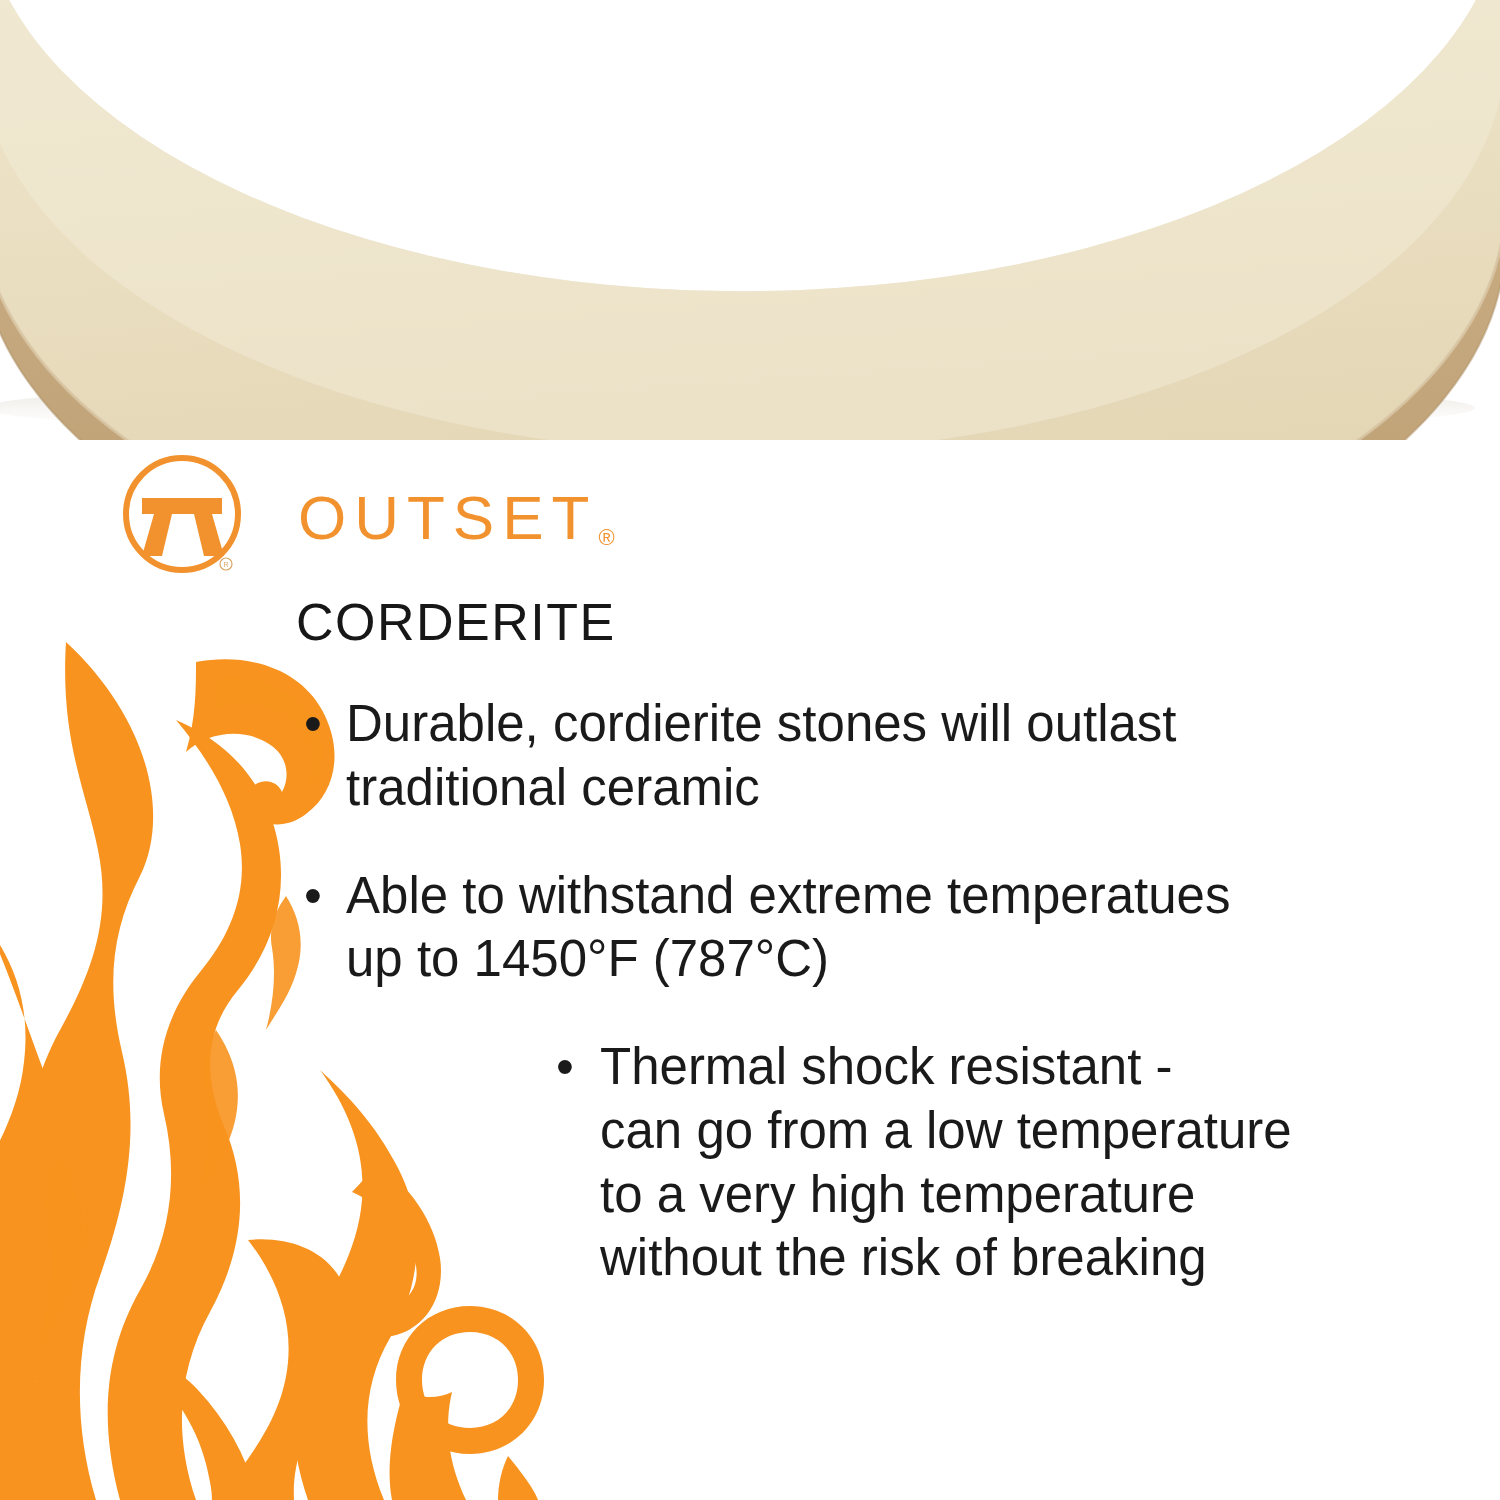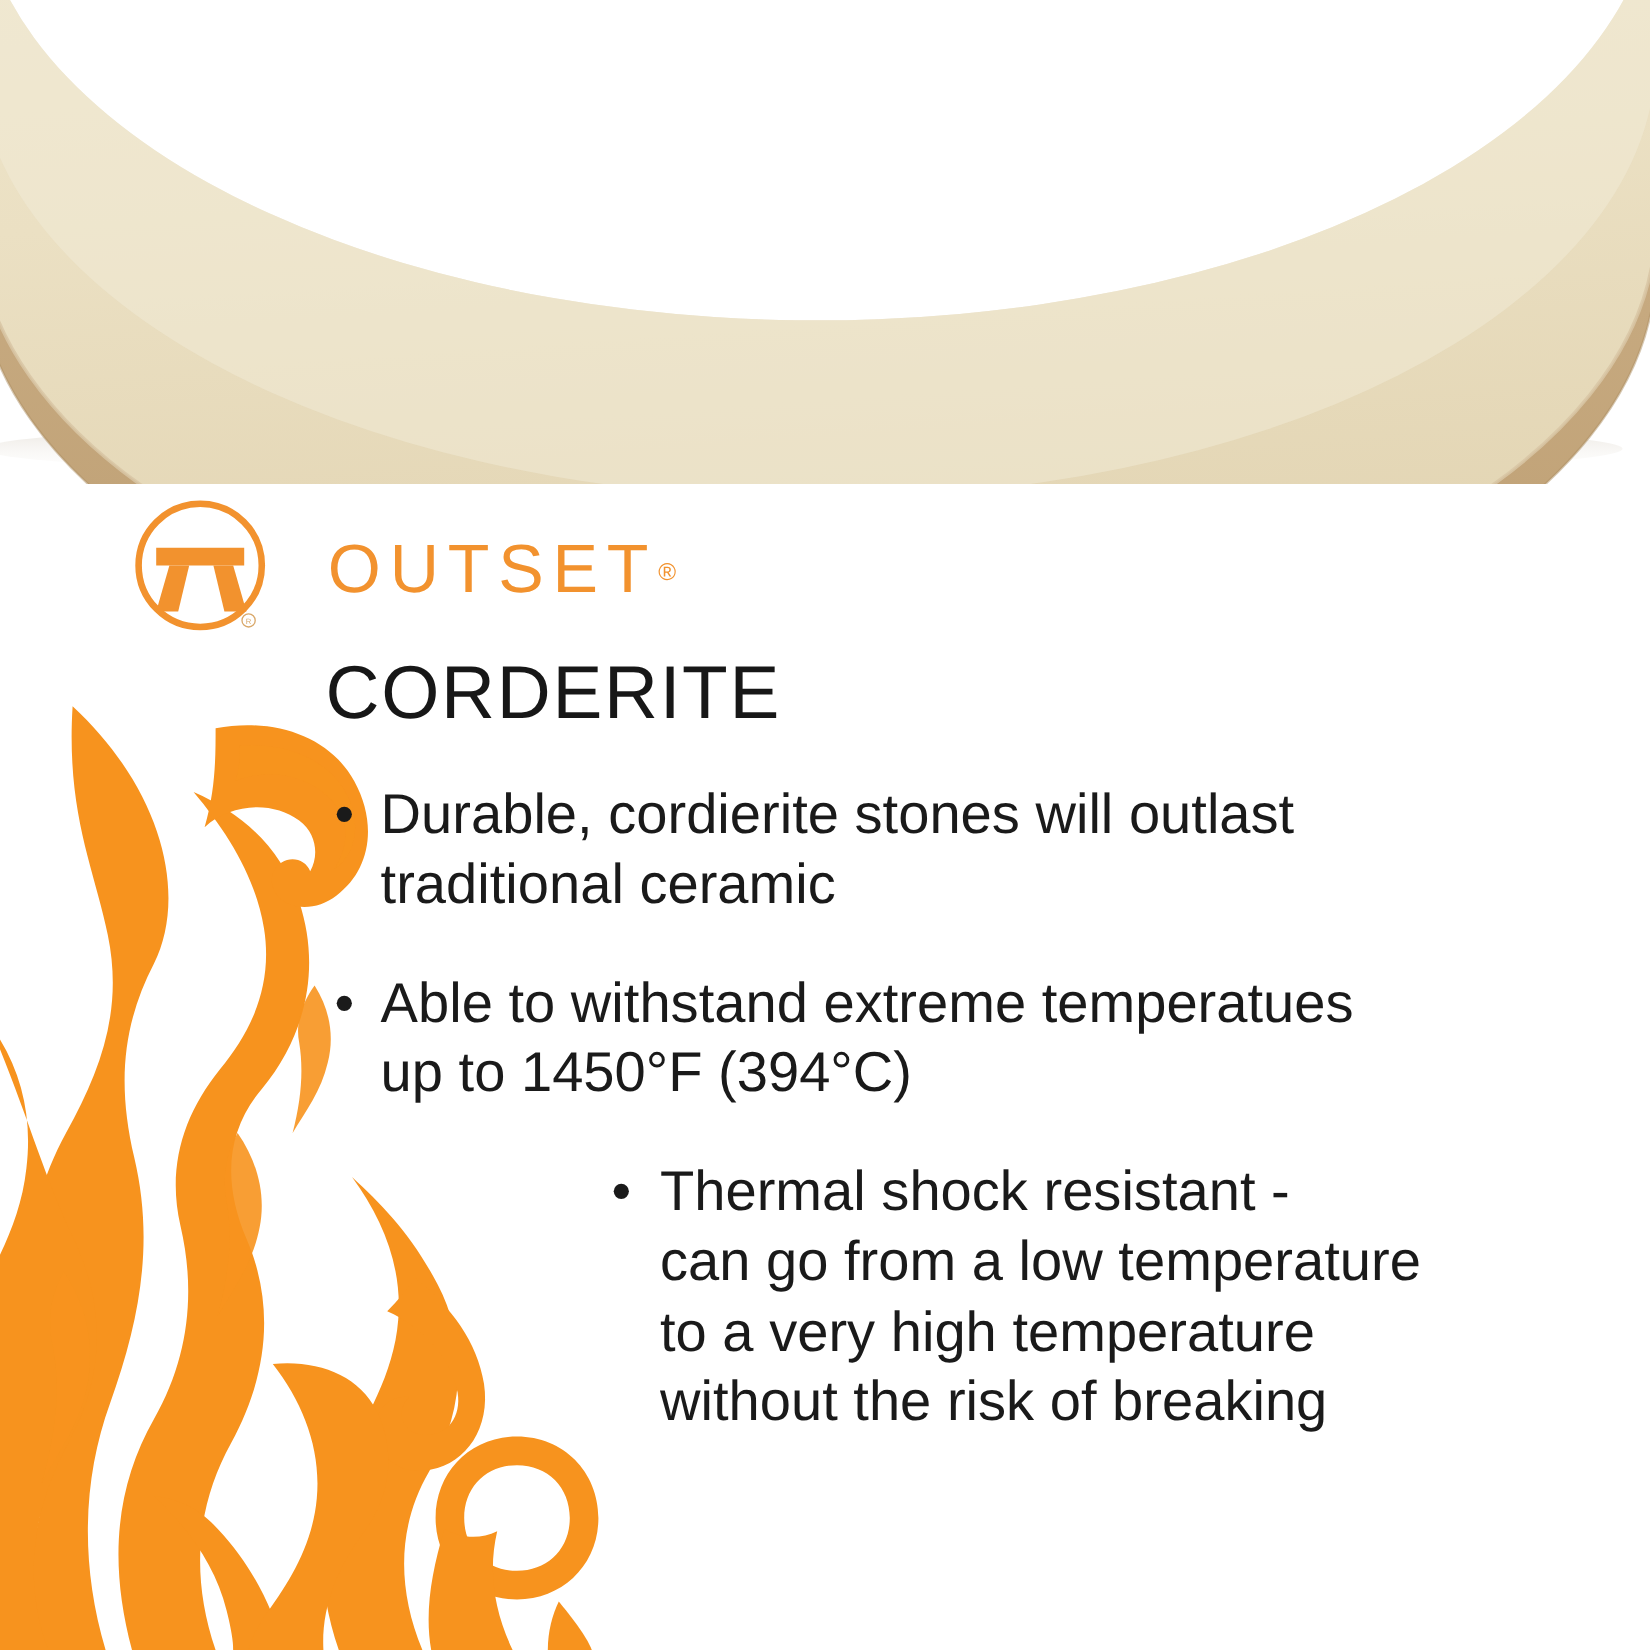--- a/index.html
+++ b/index.html
@@ -64,21 +64,21 @@
     flex: none;
   }
   #brand-logo-mark svg {
     display: block;
     width: 132px;
     height: 132px;
   }
   #brand-wordmark {
     margin-left: 48px;
     display: flex;
-    align-items: center;
+    align-items: flex-end;
     line-height: 1;
   }
   #brand-wordmark .word {
     font-size: 62px;
     letter-spacing: 8px;
     font-weight: 500;
     color: #F2922E;
     font-family: "Liberation Sans", sans-serif;
   }
   #brand-wordmark .reg {
@@ -89,21 +89,21 @@
   }
 
   
   #copy-block {
     position: absolute;
     left: 296px;
     top: 596px;
     width: 1180px;
   }
   #headline {
-    font-size: 68px;
+    font-size: 52px;
     font-weight: 400;
     color: #171717;
     letter-spacing: 1.5px;
     line-height: 1;
     margin: 0 0 32px 0;
     font-family: "Liberation Sans", sans-serif;
   }
   .bullet-list {
     list-style: none;
     margin: 0;
@@ -281,21 +281,21 @@
 
       <li class="bullet-item">
         <span class="dot">•</span>
         <span class="bullet-text">Durable, cordierite stones will outlast
 traditional ceramic</span>
       </li>
 
       <li class="bullet-item">
         <span class="dot">•</span>
         <span class="bullet-text">Able to withstand extreme temperatues
-up to 1450°F (394°C)</span>
+up to 1450°F (787°C)</span>
       </li>
 
       <li class="bullet-item indented">
         <span class="dot">•</span>
         <span class="bullet-text">Thermal shock resistant -
 can go from a low temperature
 to a very high temperature
 without the risk of breaking</span>
       </li>
 

